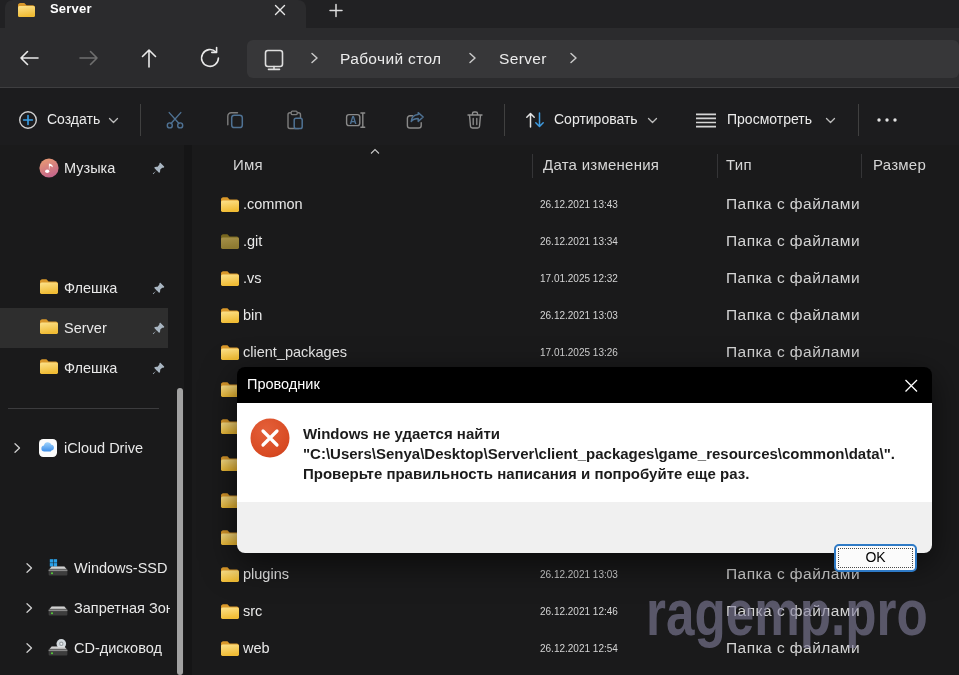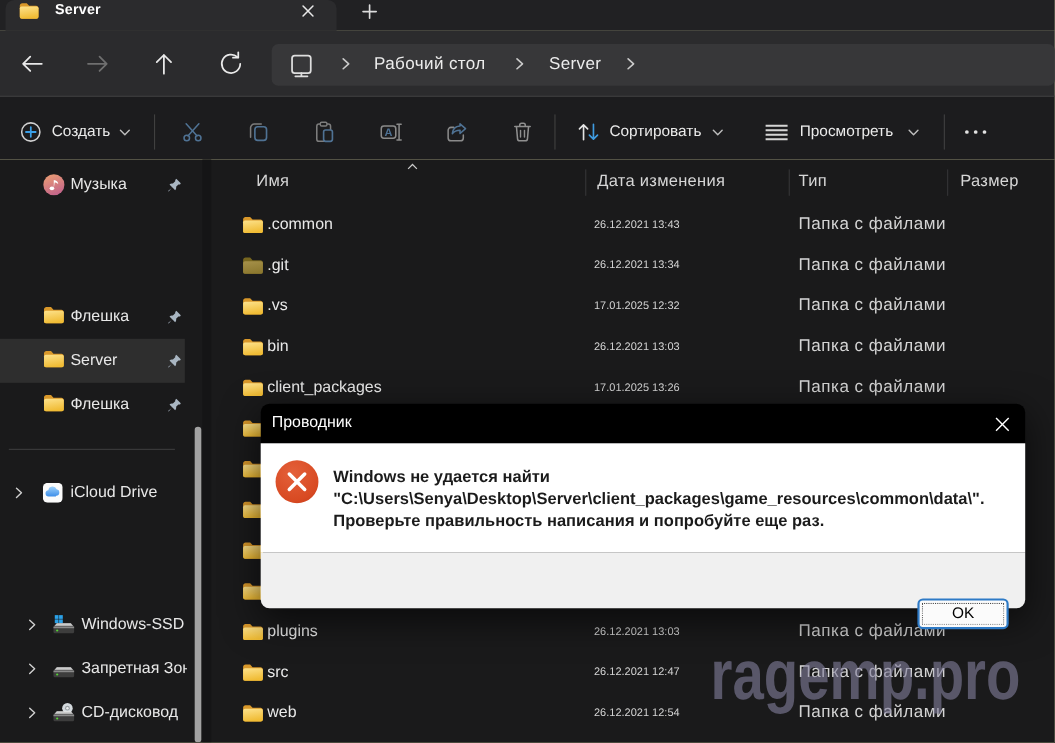--- a/index.html
+++ b/index.html
@@ -392,21 +392,21 @@
         </svg>
       <span class="fname">plugins</span>
         <span class="fdate">26.12.2021 13:03</span>
         <span class="ftype">Папка с файлами</span>
     </div>
     <div class="abs frow" style="top:447.5px">
       <svg class="ficon" width="20" height="17" viewBox="0 0 20 17">
           <use href="#foldr"></use>
         </svg>
       <span class="fname">src</span>
-        <span class="fdate">26.12.2021 12:47</span>
+        <span class="fdate">26.12.2021 12:46</span>
         <span class="ftype">Папка с файлами</span>
     </div>
     <div class="abs frow" style="top:484.5px">
       <svg class="ficon" width="20" height="17" viewBox="0 0 20 17">
           <use href="#foldr"></use>
         </svg>
       <span class="fname">web</span>
         <span class="fdate">26.12.2021 12:54</span>
         <span class="ftype">Папка с файлами</span>
     </div>

